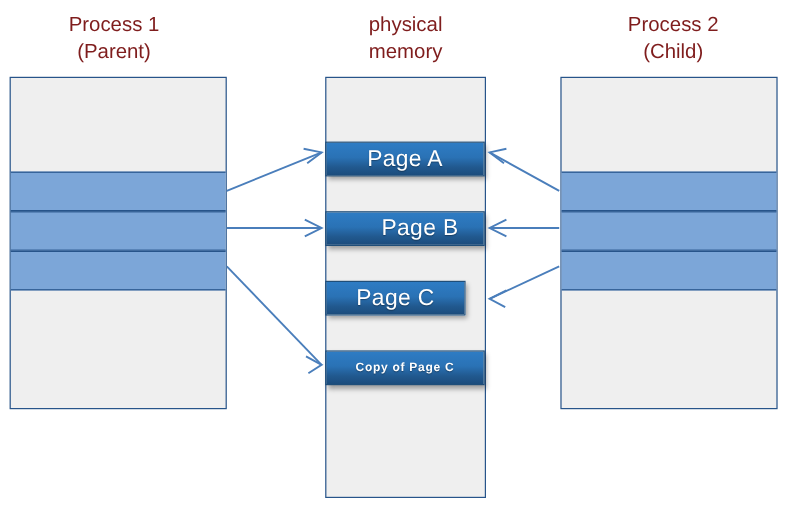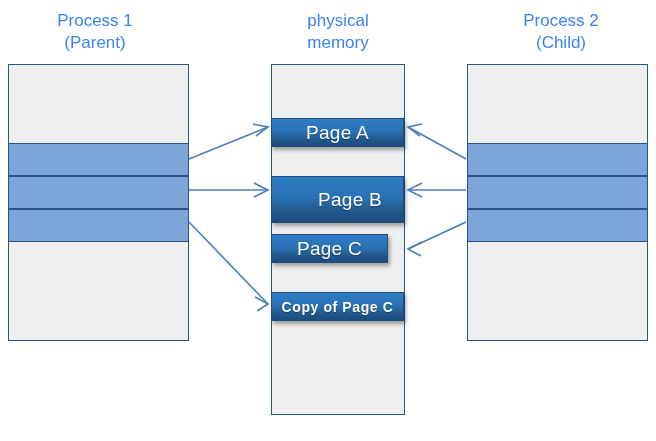--- a/index.html
+++ b/index.html
@@ -18,21 +18,21 @@
     background: #ffffff;
     overflow: hidden;
   }
 
   
   .col-title {
     position: absolute;
     text-align: center;
     font-size: 17px;
     line-height: 22px;
-    color: #3b82f6;
+    color: #7f1d1d;
     white-space: pre-line;
     font-family: "Liberation Sans", sans-serif;
   }
 
   
   .outer-box {
     position: absolute;
     background: #EFEFEF;
     border: 1.5px solid #27548A;
     box-sizing: border-box;
@@ -60,21 +60,21 @@
     display: flex;
     align-items: center;
     justify-content: center;
     font-size: 19px;
     letter-spacing: 0.3px;
     text-shadow: 0 1px 1px rgba(0,0,0,0.35);
     font-family: "Liberation Sans", sans-serif;
     text-align: center;
   }
   .page-block.small {
-    font-size: 14px;
+    font-size: 10px;
     font-weight: bold;
     letter-spacing: 0.6px;
   }
 
   
   #arrows {
     position: absolute;
     left: 0;
     top: 0;
     width: 656px;
@@ -106,21 +106,21 @@
     <div class="band" style="top:111px; height:33px;"></div>
     <div class="band" style="top:144px; height:33px;"></div>
   </div>
 
   <div class="outer-box" style="left:271px; top:64px; width:134px; height:351px;"></div>
 
   <div class="page-block" style="left:271px; top:118px; width:133px; height:29px;">
     <span>Page A</span>
   </div>
 
-  <div class="page-block" style="left:271px; top:176px; width:133px; height:47px;padding-left:25px;">
+  <div class="page-block" style="left:271px; top:176px; width:133px; height:29px;padding-left:25px;">
     <span>Page B</span>
   </div>
 
   <div class="page-block" style="left:271px; top:234px; width:117px; height:29px;">
     <span>Page C</span>
   </div>
 
   <div class="page-block small" style="left:271px; top:292px; width:133px; height:29px;">
     <span>Copy of Page C</span>
   </div>

